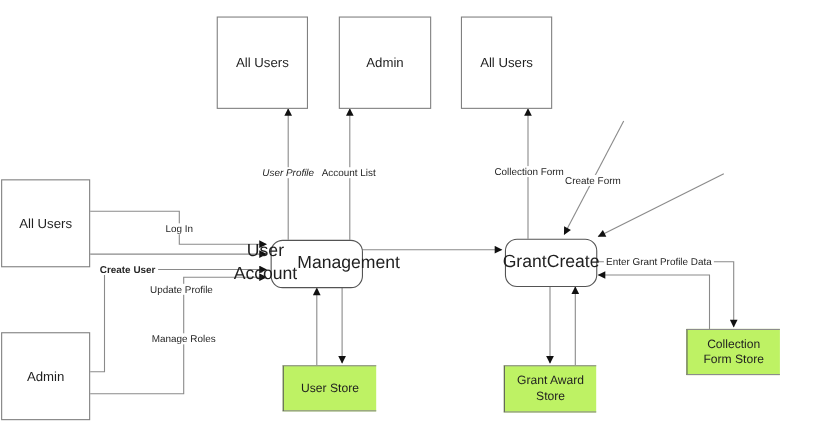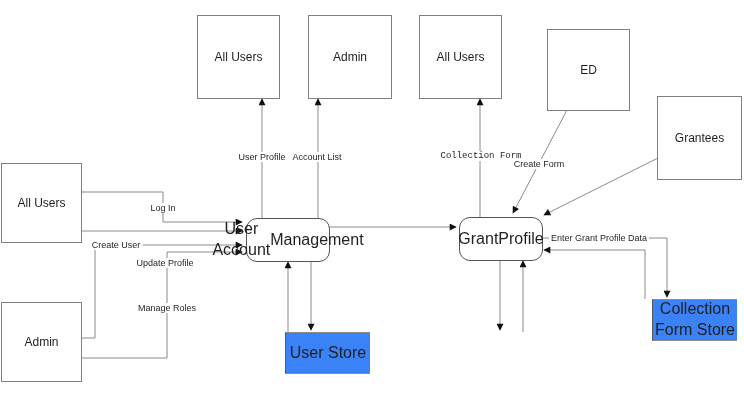--- a/index.html
+++ b/index.html
@@ -12,25 +12,25 @@
     position:absolute;border:1px solid #808080;background:#fff;
     display:flex;align-items:center;justify-content:center;text-align:center;
     font-size:12px;
   }
   .process{
     position:absolute;border:1.5px solid #545454;border-radius:11px;background:#fff;
     display:flex;flex-direction:row;align-items:center;justify-content:center;
     text-align:center;font-size:16px;line-height:1.3;
   }
   .store{
-    position:absolute;background:#3b82f6;
+    position:absolute;background:#bef264;
     border-top:1px solid #8c8c8c;border-bottom:1px solid #8c8c8c;
     border-left:1.5px solid #5a5a5a;border-right:none;
     display:flex;flex-direction:column;align-items:center;justify-content:center;
-    text-align:center;font-size:16px;line-height:1.3;margin-left:28px;
+    text-align:center;font-size:11px;line-height:1.3;
   }
   .flabel{
     position:absolute;transform:translate(-50%,-50%);
     background:#fff;padding:0 2px;font-size:9px;color:#262626;white-space:nowrap;
   }
 </style>
 </head>
 <body>
 
 <div id="canvas">
@@ -59,43 +59,45 @@
       <path d="M541,238 H667 V297" marker-end="url(#ah)"></path>
       <path d="M645,299 V250 H544" marker-end="url(#ah)"></path>
     </g>
   </svg>
 
   <div class="entity" style="left:1px;top:163px;width:79px;height:78px;">All Users</div>
   <div class="entity" style="left:1px;top:302px;width:79px;height:78px;">Admin</div>
   <div class="entity" style="left:197px;top:15px;width:81px;height:82px;">All Users</div>
   <div class="entity" style="left:308px;top:15px;width:82px;height:82px;">Admin</div>
   <div class="entity" style="left:419px;top:15px;width:81px;height:82px;">All Users</div>
-  <div class="entity" style="left:547px;top:29px;width:81px;height:80px;">ED</div>
-  <div class="entity" style="left:657px;top:96px;width:83px;height:82px;">Grantees</div>
 
   <div class="process" style="left:246px;top:218px;width:82px;height:42px;">
     <span>User Account</span>
     <span>Management</span>
   </div>
   <div class="process" style="left:459px;top:217px;width:82px;height:42px;">
     <span>Grant</span>
-    <span>Profile</span>
+    <span>Create</span>
   </div>
 
   <div class="store" style="left:257px;top:332px;width:84px;height:40px;align-items:center;">
     <span>User Store</span>
+  </div>
+  <div class="store" style="left:458px;top:332px;width:83px;height:41px;">
+    <span>Grant Award</span>
+    <span>Store</span>
   </div>
   <div class="store" style="left:624px;top:299px;width:84px;height:40px;">
     <span>Collection</span>
     <span>Form Store</span>
   </div>
 
   <span class="flabel" style="left:163px;top:208px;">Log In</span>
   <span class="flabel" style="left:165px;top:231px;margin-top:32px;">Update Profile</span>
-  <span class="flabel" style="left:116px;top:245px;">Create User</span>
+  <span class="flabel" style="left:116px;top:245px;font-weight:bold;">Create User</span>
   <span class="flabel" style="left:167px;top:308px;">Manage Roles</span>
-  <span class="flabel" style="left:262px;top:157px;">User Profile</span>
+  <span class="flabel" style="left:262px;top:157px;font-style:italic;">User Profile</span>
   <span class="flabel" style="left:317px;top:157px;">Account List</span>
-  <span class="flabel" style="left:481px;top:156px;font-family:Liberation Mono, monospace;">Collection Form</span>
+  <span class="flabel" style="left:481px;top:156px;">Collection Form</span>
   <span class="flabel" style="left:539px;top:164px;">Create Form</span>
   <span class="flabel" style="left:599px;top:191px;margin-top:47px;">Enter Grant Profile Data</span>
 
 </div>
 
 </body></html>

